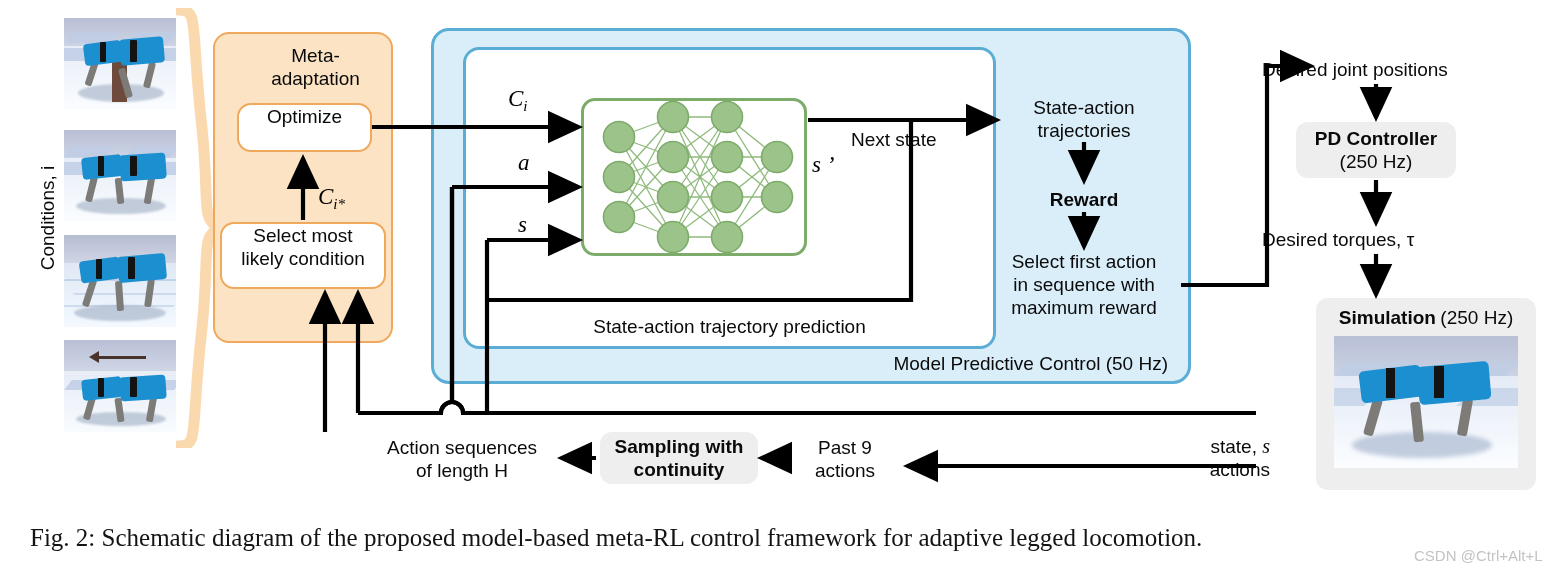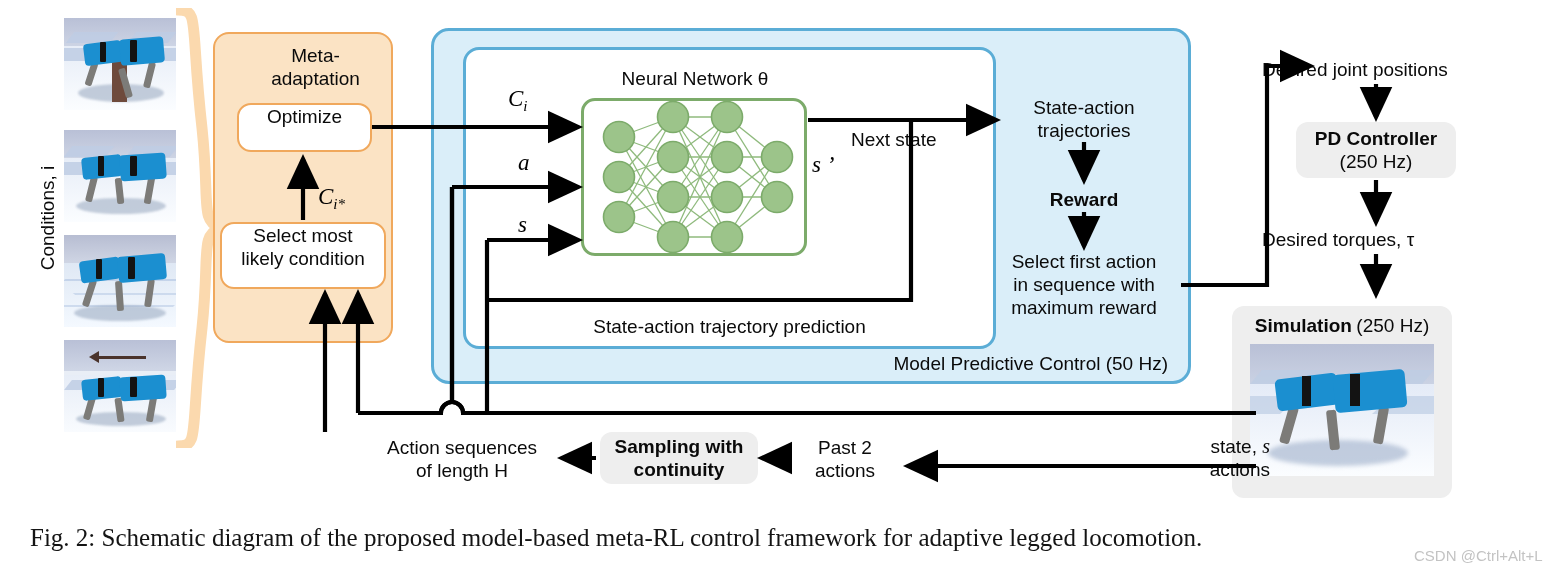--- a/index.html
+++ b/index.html
@@ -155,21 +155,21 @@
   #nn-title { left: 575px; top: 67px; width: 240px; }
 
   .graybox {
     position: absolute;
     background: #eeeeee;
     border-radius: 12px;
     display: flex; align-items: center; justify-content: center;
     text-align: center;
   }
   #pd-box  { left: 1296px; top: 122px; width: 160px; height: 56px; }
-  #sim-box { left: 1232px; top: 298px; width: 220px; height: 192px; margin-top: 8px; }
+  #sim-box { left: 1316px; top: 298px; width: 220px; height: 192px; }
   #sampling-box { left: 600px; top: 432px; width: 158px; height: 52px; }
 
   
   #sim-title { position: absolute; left: 0; top: 8px; width: 100%; text-align: center; }
   #sim-thumb {
     position: absolute; left: 18px; top: 38px; width: 184px; height: 132px;
     overflow: hidden; background: #e7edf7;
   }
 
   
@@ -287,21 +287,20 @@
 
   <div class="abs" style="left:318px; top:160px;margin-top:24px;">
     <span class="math">C</span><span class="math" style="font-size:15px; position:relative; top:5px;">i*</span>
   </div>
 
   <div class="rbox" id="mpc-box"></div>
   <div class="abs lbl" id="mpc-title">Model Predictive Control (50 Hz)</div>
   <div class="rbox" id="traj-box"></div>
   <div class="abs lbl" id="traj-title">State-action trajectory prediction</div>
 
-  <div class="abs lbl" id="nn-title">Neural Network θ</div>
   <div class="rbox" id="nn-box"></div>
   <svg id="nn-svg" width="226" height="158" viewBox="0 0 226 158">
     <g id="nn-edges" stroke="#8fba7d" stroke-width="1.3" fill="none">
         <line x1="38" y1="39" x2="92" y2="19"></line>
         <line x1="38" y1="39" x2="92" y2="59"></line>
         <line x1="38" y1="39" x2="92" y2="99"></line>
         <line x1="38" y1="39" x2="92" y2="139"></line>
         <line x1="38" y1="79" x2="92" y2="19"></line>
         <line x1="38" y1="79" x2="92" y2="59"></line>
         <line x1="38" y1="79" x2="92" y2="99"></line>
@@ -400,21 +399,21 @@
       <div style="position:absolute;left:52px;top:32px;width:9px;height:30px;background:#131313;"></div>
       <div style="position:absolute;left:100px;top:30px;width:10px;height:32px;background:#131313;"></div>
     </div>
   </div>
 
   <div class="abs lbl" style="left:1130px; top:412px; width:140px; text-align:right;">
     <span style="font-family:'Liberation Sans',sans-serif;">state, </span><span class="math" style="font-size:20px;">s</span>
   </div>
   <div class="abs lbl" style="left:1130px; top:458px; width:140px; text-align:right;">actions</div>
 
-  <div class="abs lbl" style="left:790px; top:436px; width:110px;">Past 2
+  <div class="abs lbl" style="left:790px; top:436px; width:110px;">Past 9
 actions</div>
 
   <div class="graybox" id="sampling-box">
     <span class="lbl bold">Sampling with
 continuity</span>
   </div>
 
   <div class="abs lbl" style="left:372px; top:436px; width:180px;">Action sequences
 of length H</div>
 

